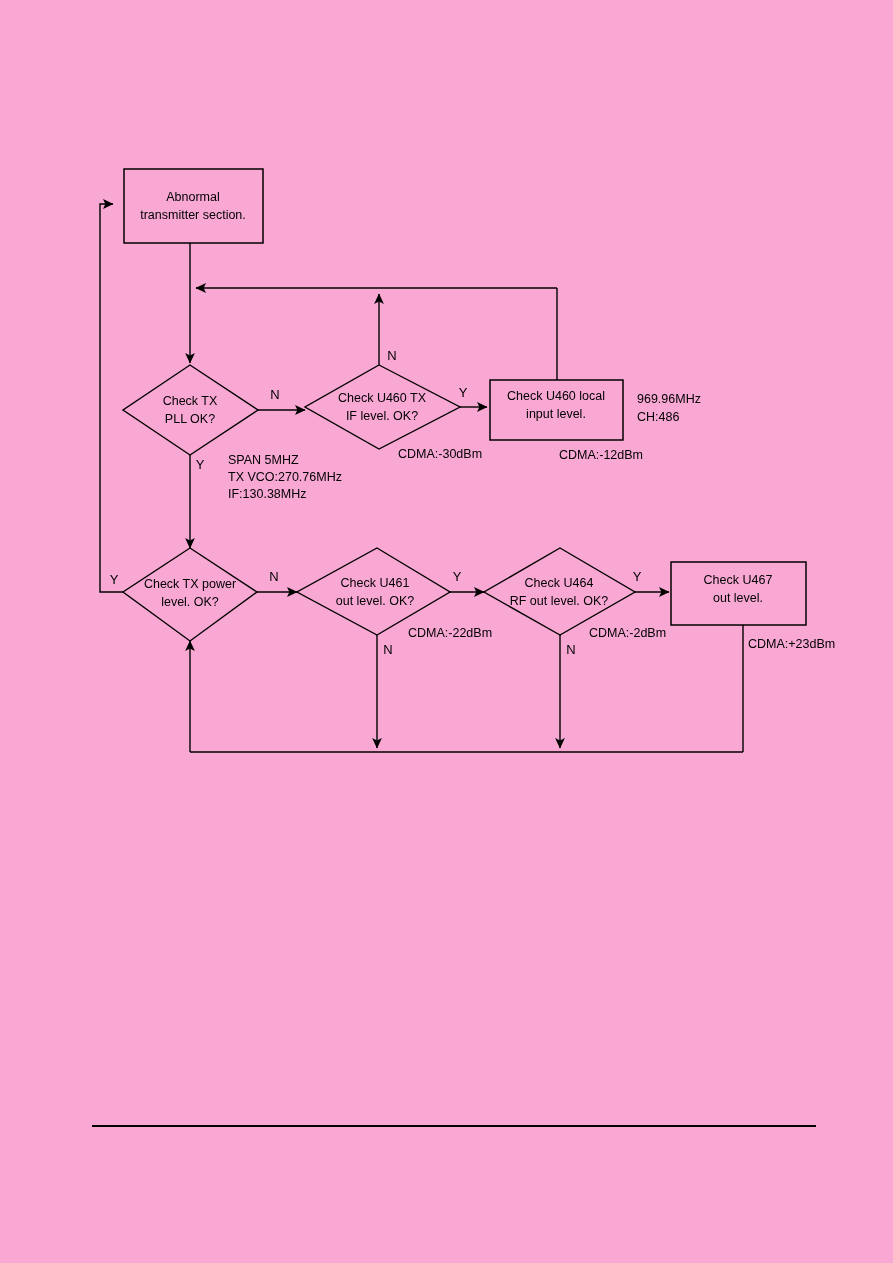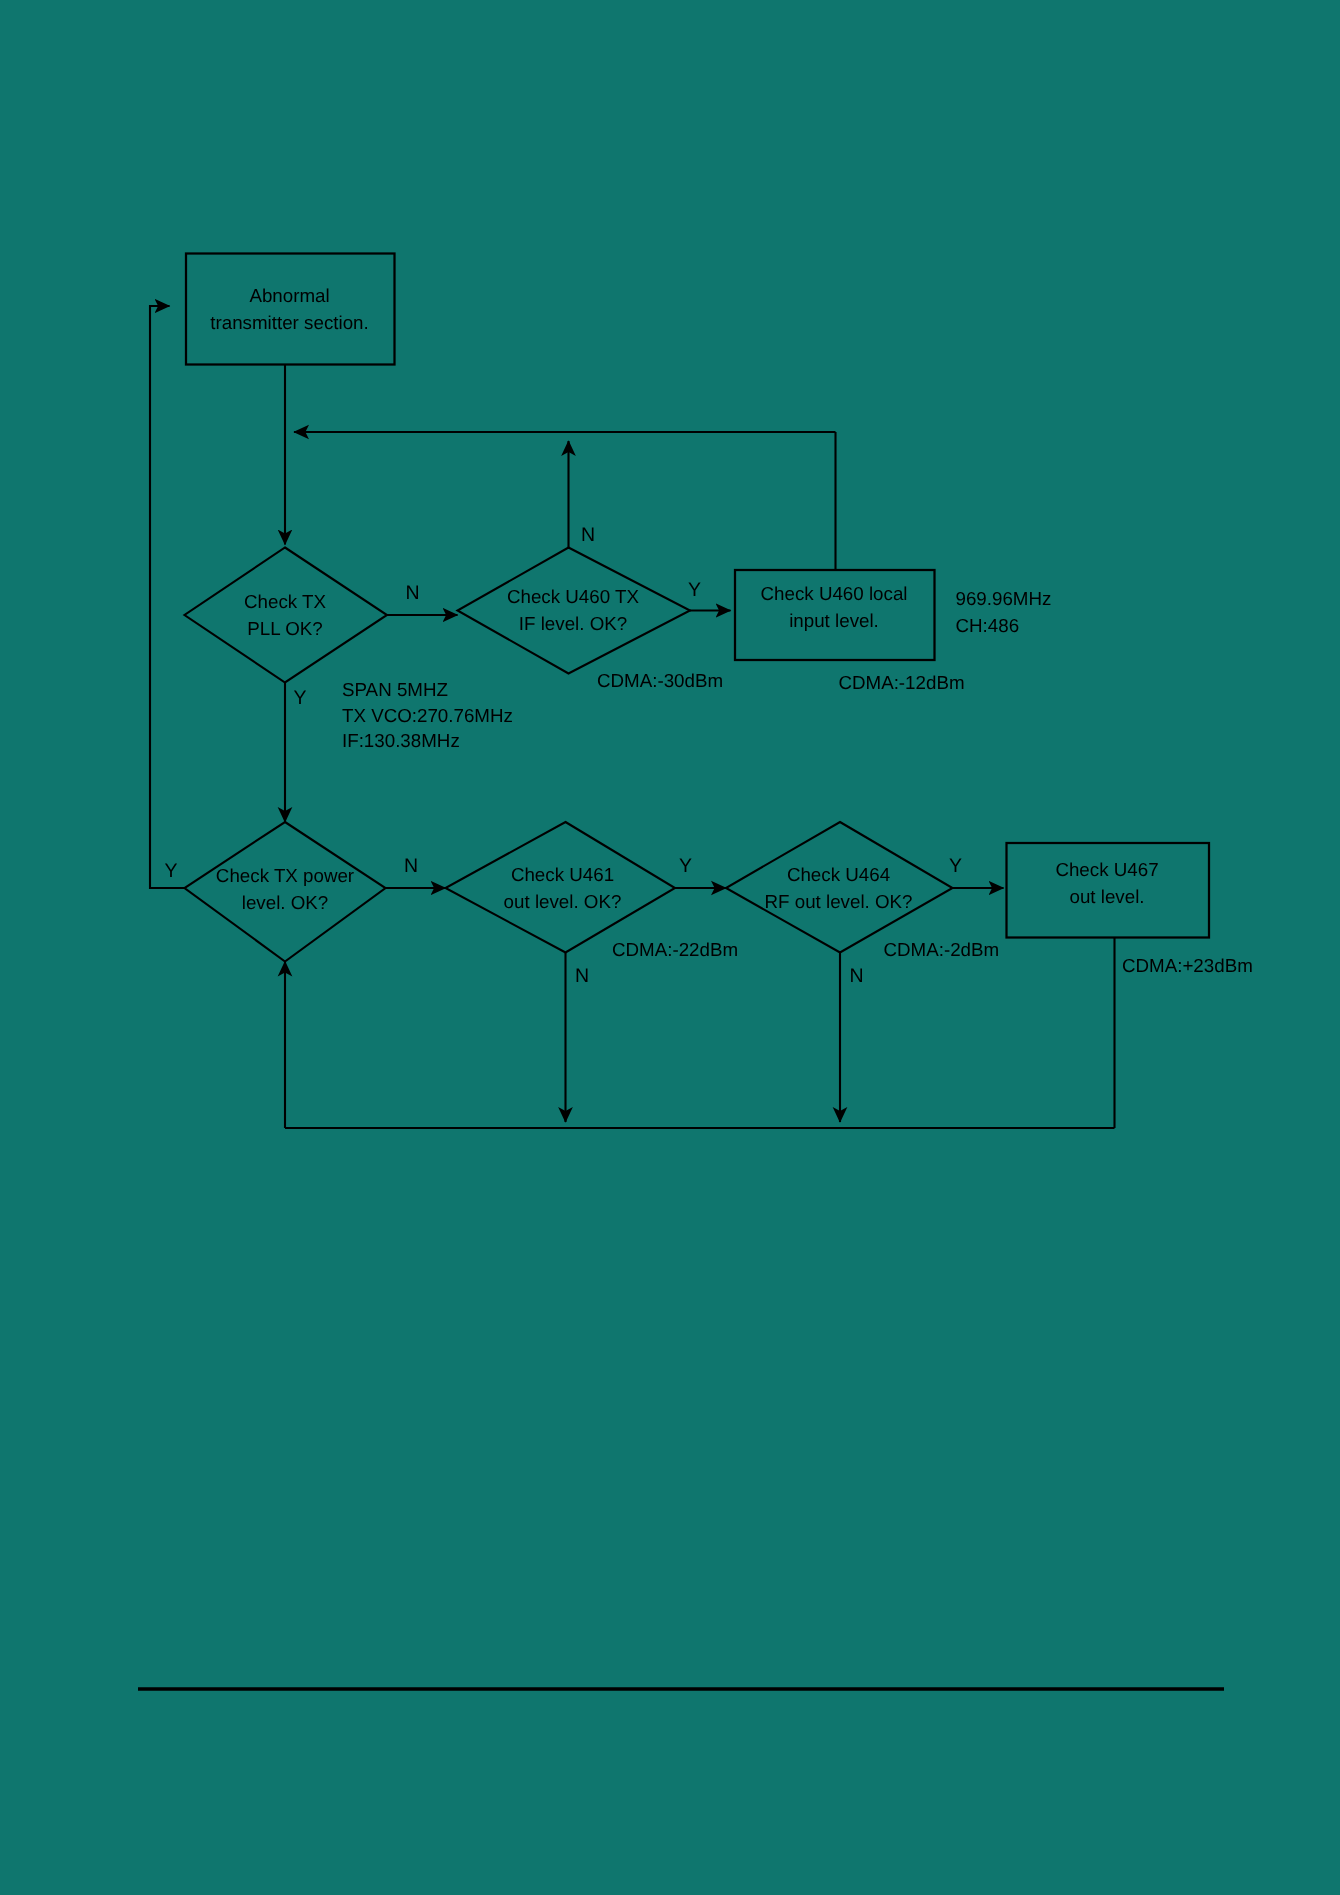--- a/index.html
+++ b/index.html
@@ -12,21 +12,21 @@
     height: 1263px;
     position: relative;
     font-family: "Liberation Sans", sans-serif;
     overflow: hidden;
   }
   #page {
     position: absolute;
     left: 0; top: 0;
     width: 893px;
     height: 1263px;
-    background: #0f766e;
+    background: #f9a8d4;
     text-decoration: underline;
   }
   svg#flow {
     position: absolute;
     left: 0; top: 0;
     width: 893px;
     height: 1263px;
     display: block;
   }
   .shape-fill { fill: #ffffff; }

